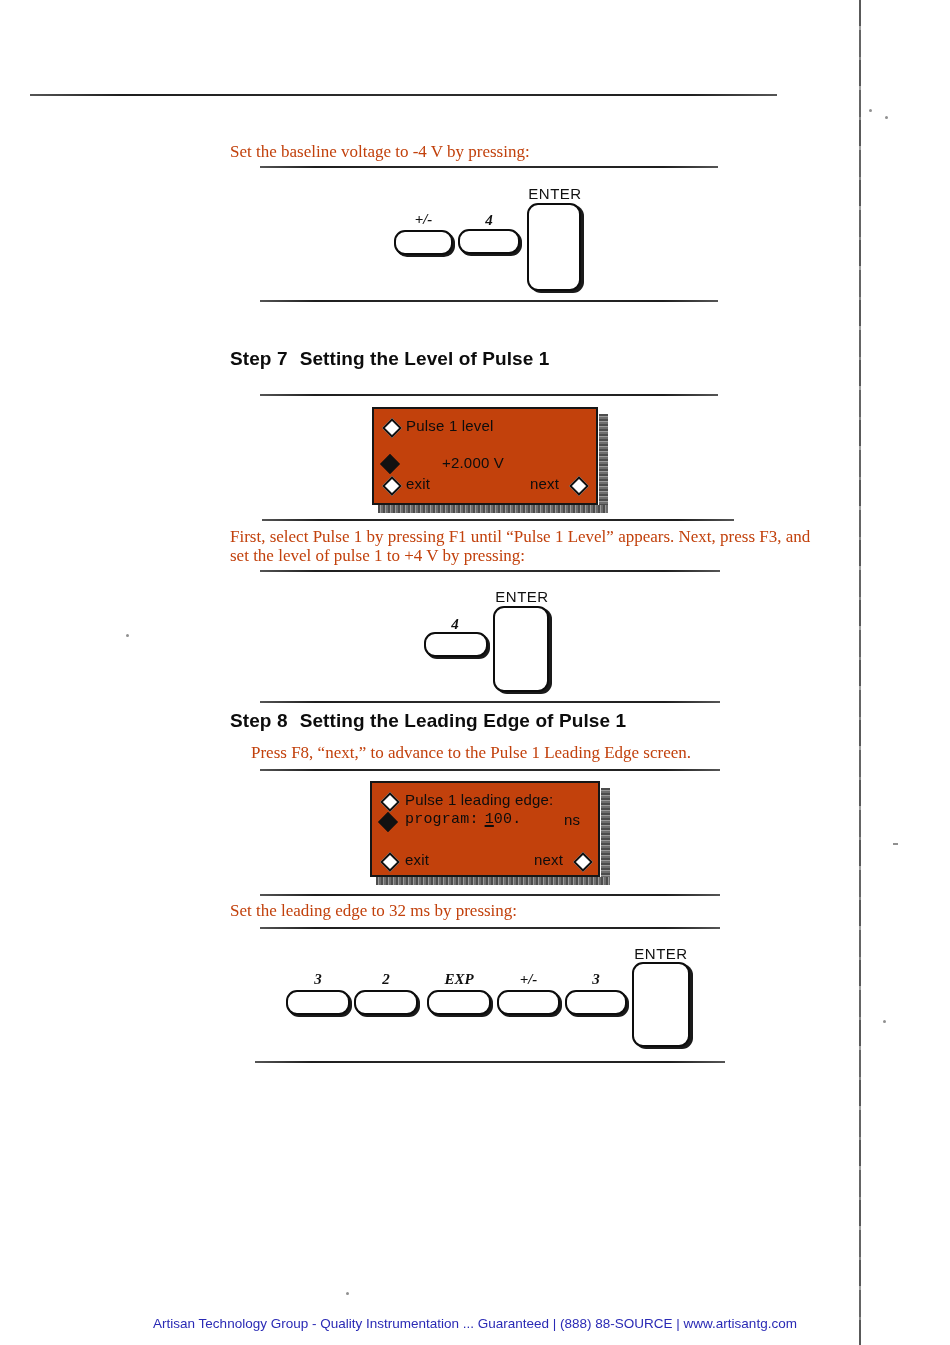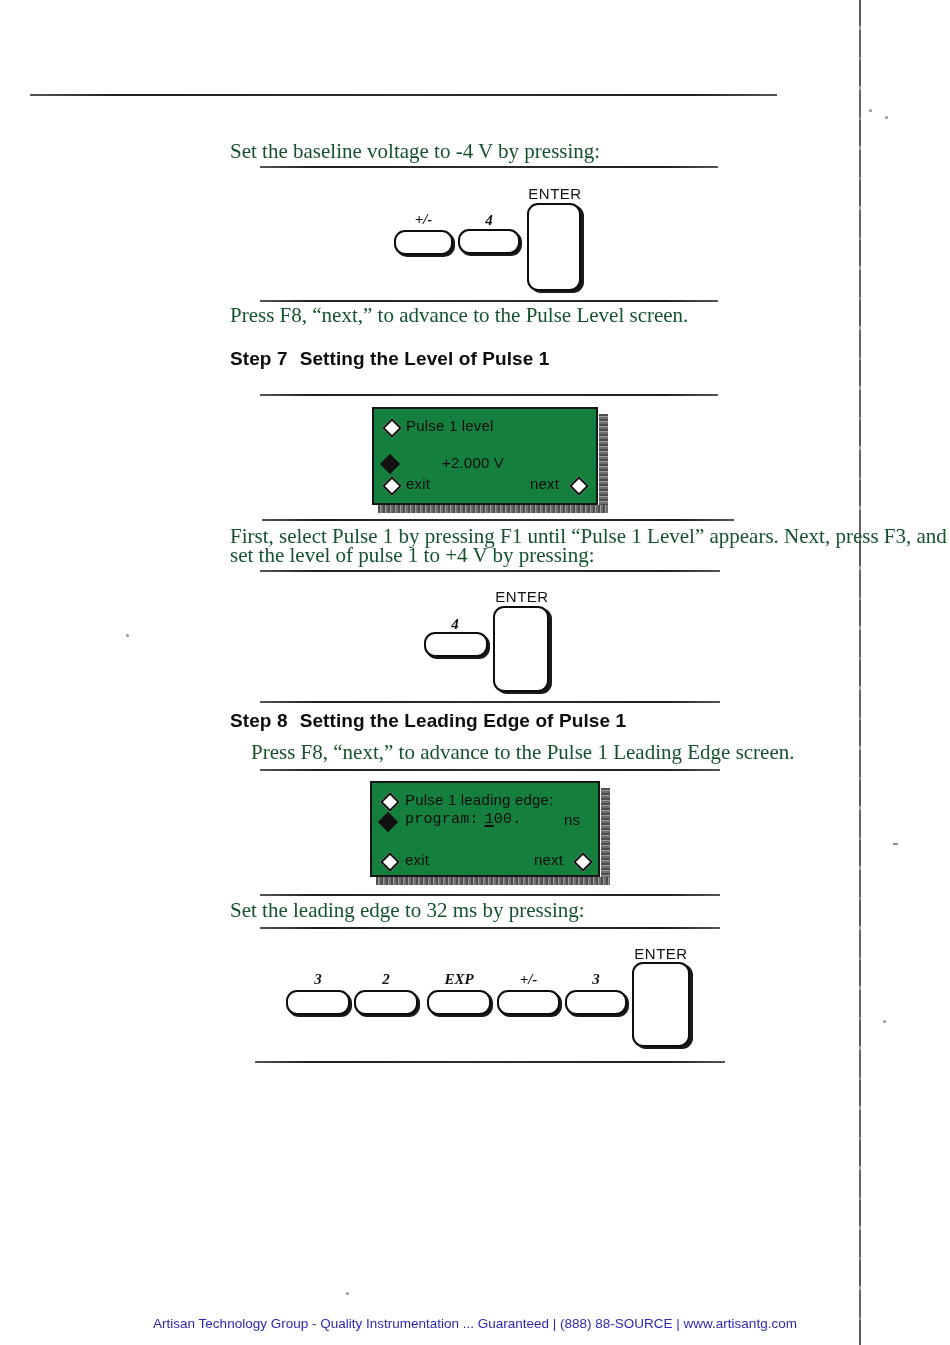--- a/index.html
+++ b/index.html
@@ -1,32 +1,32 @@
 <!DOCTYPE html>
 <html><head>
 <meta charset="utf-8">
 <style>
   html,body{margin:0;padding:0;background:#e8e8e8;}
   .page{position:relative;width:950px;height:1345px;background:#ffffff;overflow:hidden;
         font-family:"Liberation Serif",serif;color:#161616;}
   .rule{position:absolute;height:2px;background:linear-gradient(90deg,#555 0,#1e1e1e 12%,#2e2e2e 50%,#1e1e1e 88%,#555 100%);}
-  .body-text{position:absolute;font-size:21px;line-height:19px;white-space:nowrap;
-             font-family:"Liberation Serif",serif;color:#14532d;}
+  .body-text{position:absolute;font-size:17px;line-height:19px;white-space:nowrap;
+             font-family:"Liberation Serif",serif;color:#c2410c;}
   .step-heading{position:absolute;font-family:"Liberation Sans",sans-serif;font-weight:bold;
                 font-size:19px;color:#0c0c0c;white-space:nowrap;letter-spacing:.1px;}
   .step-heading .gap{display:inline-block;width:12px;}
   .enter-label{position:absolute;font-family:"Liberation Sans",sans-serif;font-size:15px;
                color:#111;text-align:center;letter-spacing:.5px;}
   .key-label{position:absolute;font-family:"Liberation Serif",serif;font-style:italic;font-weight:bold;
              font-size:15px;color:#111;text-align:center;}
   .key-pill{position:absolute;height:21px;border:2px solid #0d0d0d;border-radius:11px;
             background:#fff;box-shadow:2px 2px 0 #1a1a1a;}
   .key-enter{position:absolute;border:2.5px solid #0d0d0d;border-radius:11px;background:#fff;
              box-shadow:3px 2px 0 #1a1a1a;}
-  .screen{position:absolute;background:#15803d;border:2px solid #161616;}
+  .screen{position:absolute;background:#c2410c;border:2px solid #161616;}
   .scr-text{position:absolute;font-family:"Liberation Sans",sans-serif;font-size:15px;
             color:#0d0d0d;white-space:nowrap;letter-spacing:.2px;}
   .scr-text .mr{margin-right:6px;}
   .u{text-decoration:underline;text-decoration-thickness:1.5px;text-underline-offset:2px;}
   .dmd{position:absolute;width:10px;height:10px;border:2.2px solid #111;
        transform:rotate(45deg);background:#fff;}
   .dmd.filled{background:#111;border-color:#111;}
   .shadow-r{position:absolute;width:9px;
             background:repeating-linear-gradient(180deg,#4d4d4d 0 2px,#9b9b9b 2px 3px,#6e6e6e 3px 5px);}
   .shadow-b{position:absolute;height:8px;
@@ -61,21 +61,20 @@
 
   <div class="enter-label" style="left:527px;top:185px;width:56px;">ENTER</div>
   <div class="key-enter" style="left:527px;top:203px;width:50px;height:84px;"></div>
   <div class="key-label" style="left:394px;top:211px;width:59px;">+/-</div>
   <div class="key-pill" style="left:394px;top:230px;width:55px;"></div>
   <div class="key-label" style="left:458px;top:212px;width:62px;">4</div>
   <div class="key-pill" style="left:458px;top:229px;width:58px;"></div>
 
   <div class="rule" style="left:260px;top:300px;width:458px;"></div>
 
-  <div class="body-text" style="left:230px;top:306px;">Press F8, “next,” to advance to the Pulse Level screen.</div>
 
   <div class="step-heading" style="left:230px;top:348px;">
     <span>Step 7</span><span class="gap"></span><span>Setting the Level of Pulse 1</span>
   </div>
 
   <div class="rule" style="left:260px;top:394px;width:458px;"></div>
 
   <div class="screen" style="left:372px;top:407px;width:222px;height:94px;">
     <span class="dmd" style="left:11px;top:12px;"></span>
     <span class="scr-text" style="left:32px;top:8px;">Pulse 1 level</span>

